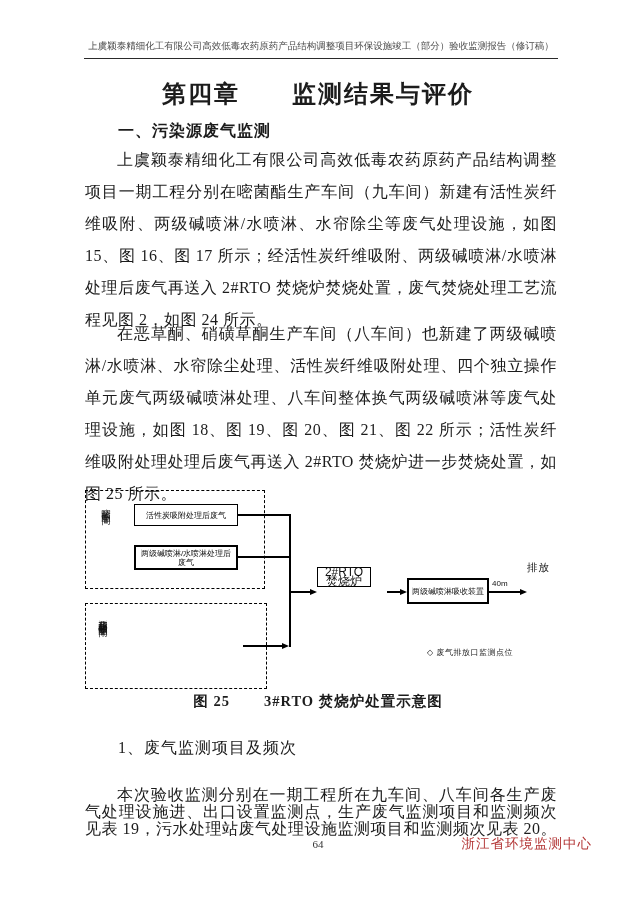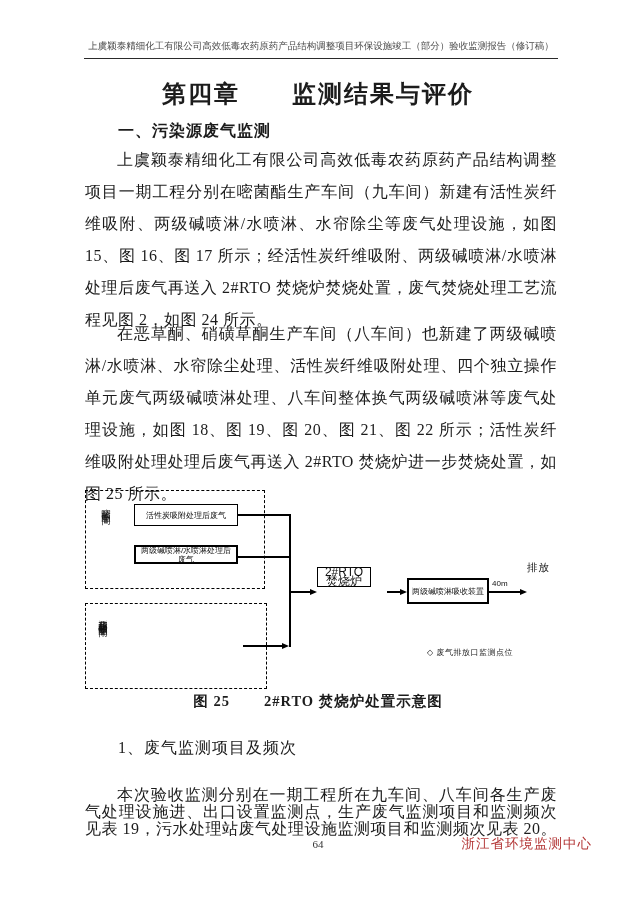--- a/index.html
+++ b/index.html
@@ -81,21 +81,21 @@
 <div class="abs section-heading">一、污染源废气监测</div>
 
 <div class="abs body-para para1">上虞颖泰精细化工有限公司高效低毒农药原药产品结构调整项目一期工程分别在嘧菌酯生产车间（九车间）新建有活性炭纤维吸附、两级碱喷淋/水喷淋、水帘除尘等废气处理设施，如图 15、图 16、图 17 所示；经活性炭纤维吸附、两级碱喷淋/水喷淋处理后废气再送入 2#RTO 焚烧炉焚烧处置，废气焚烧处理工艺流程见图 2，如图 24 所示。</div>
 <div class="abs body-para para2">在恶草酮、硝磺草酮生产车间（八车间）也新建了两级碱喷淋/水喷淋、水帘除尘处理、活性炭纤维吸附处理、四个独立操作单元废气两级碱喷淋处理、八车间整体换气两级碱喷淋等废气处理设施，如图 18、图 19、图 20、图 21、图 22 所示；活性炭纤维吸附处理处理后废气再送入 2#RTO 焚烧炉进一步焚烧处置，如图 25 所示。</div>
 
 <div class="abs diagram">
 
   <div class="dashedbox" style="left:0;top:3px;width:178px;height:97px;"></div>
   <div class="vlabel" style="left:14px;top:14px;height:78px;">嘧菌酯车间</div>
   <div class="fbox" style="left:49px;top:17px;width:104px;height:22px;">活性炭吸附处理后废气</div>
-  <div class="fbox thick" style="left:49px;top:58px;width:104px;height:19px;">两级碱喷淋/水喷淋处理后废气</div>
+  <div class="fbox thick" style="left:49px;top:58px;width:104px;height:25px;">两级碱喷淋/水喷淋处理后废气</div>
 
   <div class="dashedbox" style="left:0;top:116px;width:180px;height:84px;"></div>
   <div class="vlabel" style="left:11px;top:126px;height:66px;line-height:13px;letter-spacing:1px;">恶草酮硝磺草酮车间</div>
 
   <div class="hline" style="left:153px;top:27px;width:52px;"></div>
   <div class="hline" style="left:153px;top:69px;width:52px;"></div>
   <div class="vline" style="left:204px;top:27px;height:133px;"></div>
   <div class="hline" style="left:158px;top:158px;width:40px;"></div>
   <span class="ah-r" style="left:197px;top:155.5px;"></span>
 
@@ -111,20 +111,20 @@
 
   <div class="hline" style="left:404px;top:104px;width:32px;"></div>
   <span class="ah-r" style="left:435px;top:101.5px;"></span>
   <div class="stack-label" style="left:407px;top:92px;">40m</div>
   <div class="outlet-label" style="left:442px;top:74px;">排放</div>
 
   <div class="legend-note" style="left:342px;top:160px;">◇ 废气排放口监测点位</div>
 </div>
 
 <div class="abs fig-caption">
-  <span>图 25</span><span class="gap"></span><span>2#RTO 焚烧炉处置示意图</span>
+  <span>图 25</span><span class="gap"></span><span>3#RTO 焚烧炉处置示意图</span>
 </div>
 
 <div class="abs subsection-heading">1、废气监测项目及频次</div>
 <div class="abs body-para para3">本次验收监测分别在一期工程所在九车间、八车间各生产废气处理设施进、出口设置监测点，生产废气监测项目和监测频次见表 19，污水处理站废气处理设施监测项目和监测频次见表 20。</div>
 
 <div class="abs footer-page">64</div>
 <div class="abs footer-org">浙江省环境监测中心</div>
 
 </body></html>

